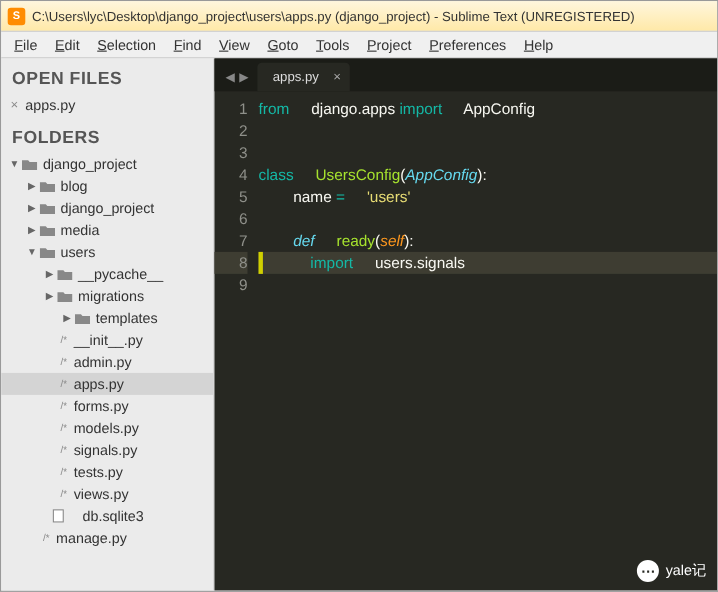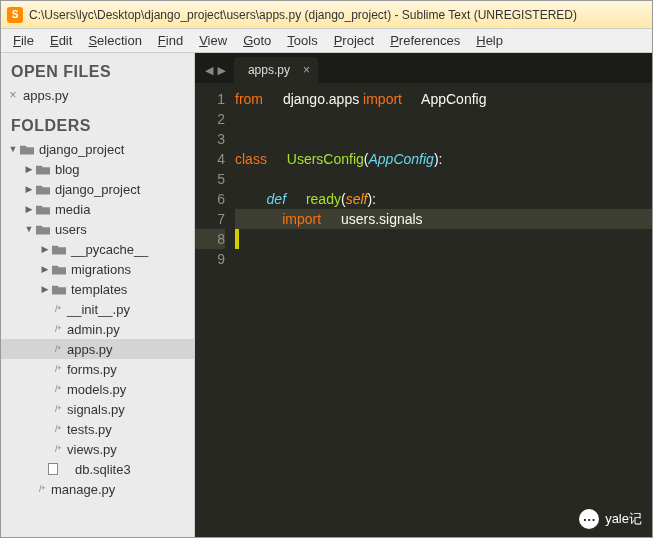--- a/index.html
+++ b/index.html
@@ -30,21 +30,21 @@
 .nav-ar { font-size: 11px; color: #888; cursor: pointer; }
 .tab { background: #272822; color: #ddd; font-size: 12px; padding: 6px 28px 6px 14px; border-top-left-radius: 4px; border-top-right-radius: 4px; position: relative; cursor: pointer; }
 .tab-close { position: absolute; right: 8px; top: 6px; font-size: 12px; color: #aaa; cursor: pointer; }
 .code-area { flex: 1; display: flex; font-family: Consolas, monospace; font-size: 14px; line-height: 20px; padding-top: 6px; }
 .gutter { width: 40px; text-align: right; color: #8f908a; padding-right: 10px; user-select: none; }
 .gutter div { height: 20px; }
 .gutter .hl { background: #3e3d32; }
 .code { flex: 1; color: #f8f8f2; }
 .code div { height: 20px; white-space: pre; }
 .code .hl-line { background: #3e3d32; }
-.tk-kw { color: #f97316; }
+.tk-kw { color: #14b8a6; }
 .tk-mod { color: #f8f8f2; margin-left: 16px; }
 .tk-cls { color: #a6e22e; }
 .tk-type { color: #66d9ef; font-style: italic; }
 .tk-str { color: #e6db74; }
 .tk-param { color: #fd971f; font-style: italic; }
 .tk-func { color: #a6e22e; }
 .tk-punc { color: #f8f8f2; }
 .watermark { position: absolute; right: 10px; bottom: 8px; display: flex; align-items: center; gap: 6px; color: #fff; font-size: 13px; }
 .wm-icon { width: 20px; height: 20px; background: #fff; border-radius: 50%; display: flex; align-items: center; justify-content: center; }
 .wm-icon::after { content: "⋯"; color: #272822; font-weight: bold; }
@@ -125,21 +125,21 @@
           </span>
           <span>__pycache__</span>
         </div>
         <div class="tree-row" style="padding-left: 38px;">
           <span class="arrow right"></span>
           <span class="icon">
             <span class="folder-icon"></span>
           </span>
           <span>migrations</span>
         </div>
-        <div class="tree-row" style="padding-left: 38px;">
+        <div class="tree-row" style="padding-left: 54px;">
           <span class="arrow right"></span>
           <span class="icon">
             <span class="folder-icon"></span>
           </span>
           <span>templates</span>
         </div>
         <div class="tree-row" style="padding-left: 38px;">
           <span class="arrow none"></span>
           <span class="ftype">/*</span>
           <span>__init__.py</span>
@@ -215,20 +215,21 @@
           <div>6</div>
           <div>7</div>
           <div class="hl">8</div>
           <div>9</div>
         </div>
       <div class="code" id="code" style="position:relative">
           <div><span class="tk-kw">from</span><span class="tk-mod"> django.apps </span><span class="tk-kw">import</span><span class="tk-mod"> AppConfig</span></div>
           <div></div>
           <div></div>
           <div><span class="tk-kw">class</span><span class="tk-mod"> </span><span class="tk-cls">UsersConfig</span><span class="tk-punc">(</span><span class="tk-type">AppConfig</span><span class="tk-punc">):</span></div>
+          <div><span class="tk-mod">    name </span><span class="tk-kw">=</span><span class="tk-mod"> </span><span class="tk-str">'users'</span></div>
           <div></div>
           <div><span class="tk-mod">    </span><span class="tk-type">def</span><span class="tk-mod"> </span><span class="tk-func">ready</span><span class="tk-punc">(</span><span class="tk-param">self</span><span class="tk-punc">):</span></div>
           <span class="yellow-stripe" style="top: 140px;"></span>
           <div class="hl-line"><span class="tk-mod">        </span><span class="tk-kw">import</span><span class="tk-mod"> users.signals</span></div>
           <div></div>
         </div>
     </div>
     <div class="watermark">
       <span class="wm-icon"></span>
       <span>yale记</span>

